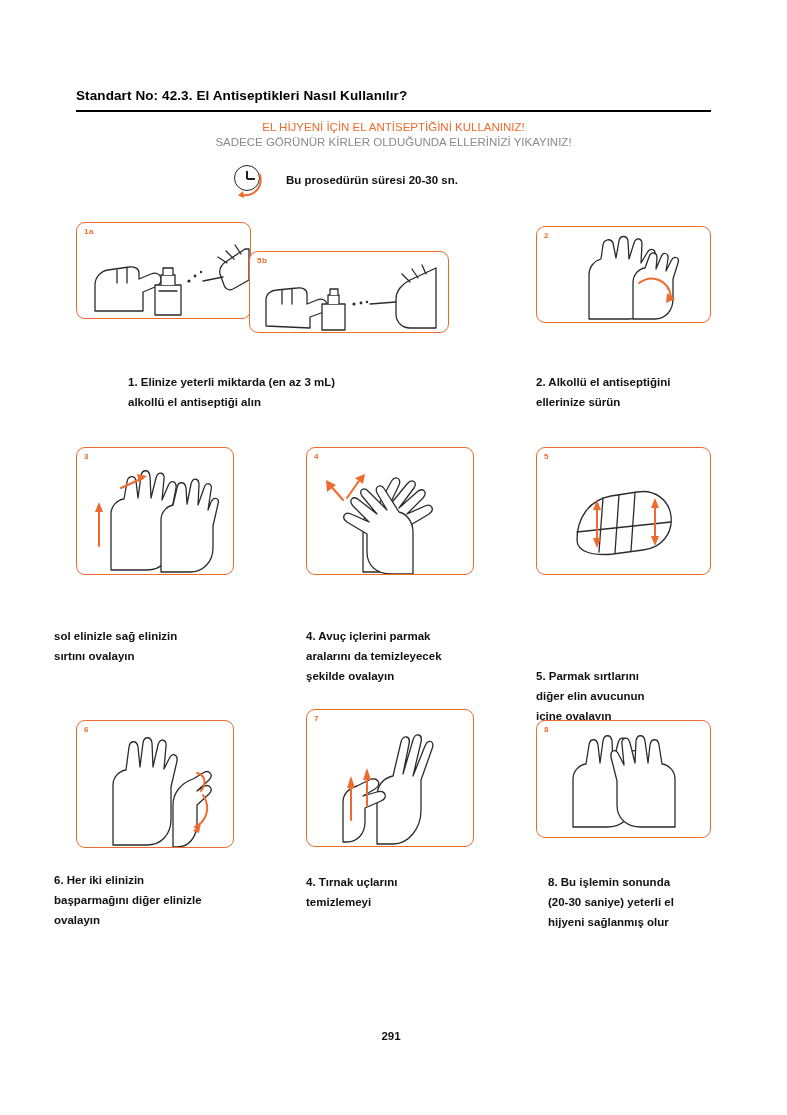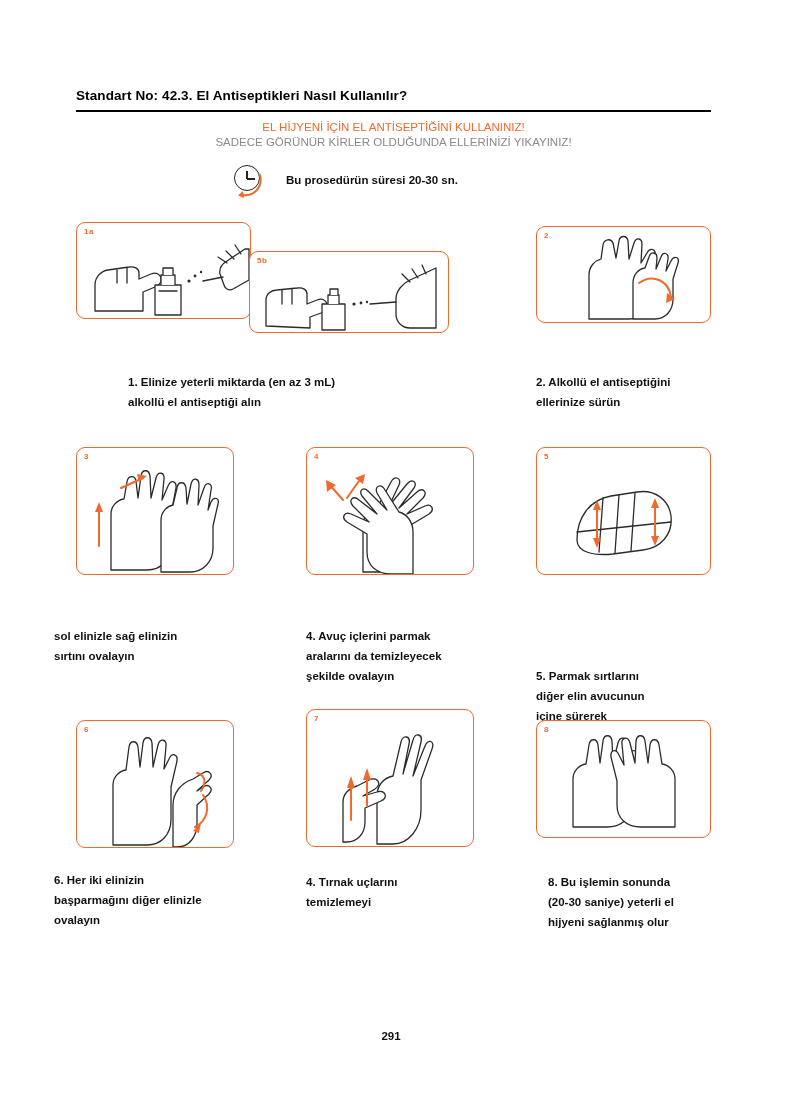--- a/index.html
+++ b/index.html
@@ -266,21 +266,21 @@
 
   <div class="caption" style="left:306px; top:626px; width:215px;">
     <div>4. Avuç içlerini parmak</div>
     <div>aralarını da temizleyecek</div>
     <div>şekilde ovalayın</div>
   </div>
 
   <div class="caption" style="left:536px; top:626px; width:195px; overflow:hidden; height:88px;margin-top:40px;">
     <div>5. Parmak sırtlarını</div>
     <div>diğer elin avucunun</div>
-    <div>içine sürerek</div>
+    <div>içine ovalayın</div>
   </div>
 
   <div class="panel" style="left:76px; top:720px; width:158px; height:128px;">
     <span class="num">6</span>
     <svg width="158" height="128" viewBox="0 0 158 128">
       <path class="hand2" d="M36 124 L36 64 C36 56 42 50 49 49 L52 26 C53 19 60 19 61 26 L63 46 L66 22 C67 15 74 15 75 22 L76 46 L81 24 C83 17 90 18 89 25 L87 48 L92 38 C95 31 101 33 100 40 L94 66 L94 98 C94 114 84 124 70 124 Z"></path>
       <path class="hand2" d="M96 126 L96 84 C96 72 104 62 116 58 L126 52 C132 48 137 54 132 59 L120 70 L126 66 C132 62 137 68 132 73 L120 84 L120 102 C120 116 112 126 100 126 Z"></path>
       <path class="arr" d="M126 74 C134 86 130 100 118 106"></path>
       <polygon class="arrf" points="124,102 116,110 122,112"></polygon>
       <path class="arr" d="M124 70 C130 62 128 54 120 52"></path>

